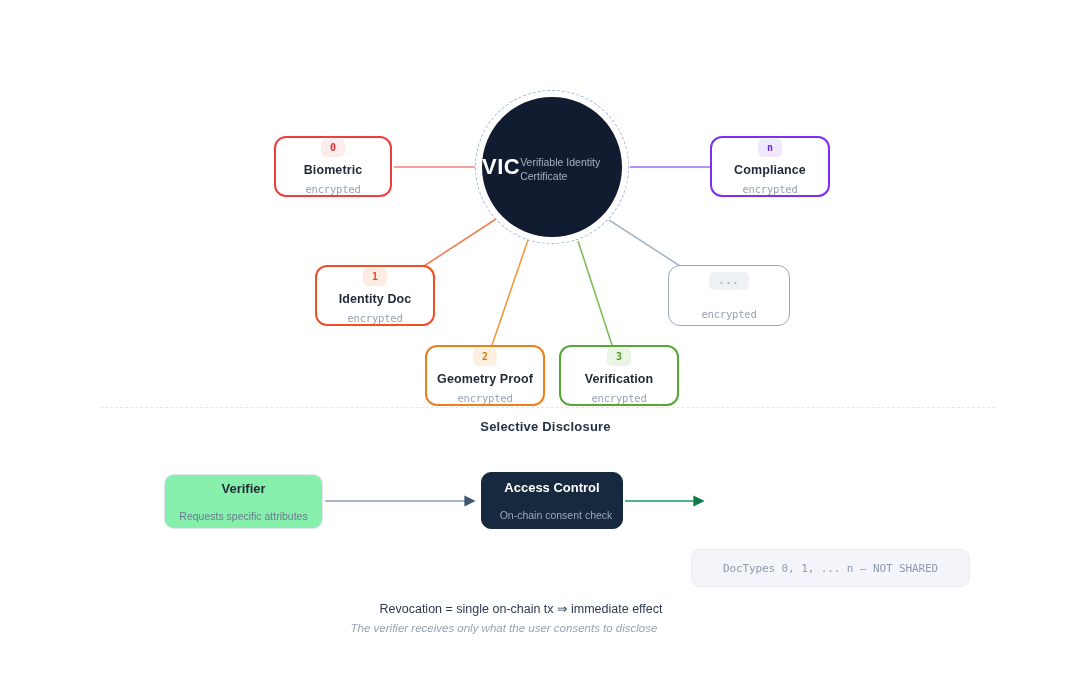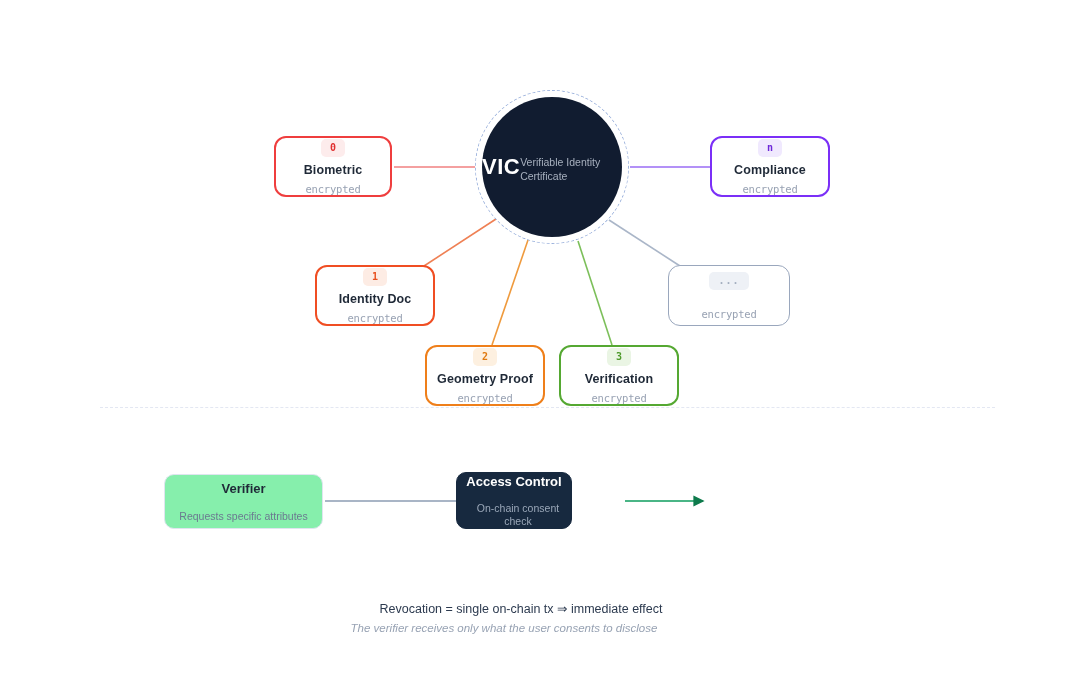--- a/index.html
+++ b/index.html
@@ -142,22 +142,22 @@
   #flow-verifier {
     left: 164px; top: 474px;
     width: 159px; height: 55px;
     background: #86efac;
     border: 1px solid #dfe5ef;
   }
   #flow-verifier .flow-title { color: #1f2937; }
   #flow-verifier .flow-sub   { color: #6b7a90; }
 
   #flow-access {
-    left: 456px; top: 472px;
-    width: 116px; height: 57px;
+    left: 481px; top: 472px;
+    width: 142px; height: 57px;
     background: #17293f;
     border: 1px solid #17293f;
   }
   #flow-access .flow-title { color: #ffffff; }
   #flow-access .flow-sub   { color: #9aa7b8; padding-left: 8px; }
 
   #flow-attribute {
     left: 709px; top: 474px;
     width: 222px; height: 55px;
     background: #ffffff;
@@ -252,20 +252,21 @@
     <span class="node-sub" style="margin-top:12px;">encrypted</span>
   </div>
 
   <div class="node" style="left:710px; top:136px; width:120px; height:61px; border:2px solid #7b2ff7;">
     <span class="badge" style="background:#f0e9fe; color:#6d28d9;">n</span>
     <span class="node-title">Compliance</span>
     <span class="node-sub">encrypted</span>
   </div>
 
   <div id="divider"></div>
+  <div id="section-label">Selective Disclosure</div>
 
   <svg class="layer" id="flow-arrows" viewBox="0 0 1091 686">
     <defs>
       <marker id="head-gray" markerWidth="7" markerHeight="7" refX="6" refY="3.5" orient="auto">
         <polygon points="0 0, 7 3.5, 0 7" fill="#3d5573"></polygon>
       </marker>
       <marker id="head-green" markerWidth="7" markerHeight="7" refX="6" refY="3.5" orient="auto">
         <polygon points="0 0, 7 3.5, 0 7" fill="#0e7a4c"></polygon>
       </marker>
     </defs>
@@ -277,17 +278,18 @@
     <span class="flow-title">Verifier</span>
     <span class="flow-sub">Requests specific attributes</span>
   </div>
 
   <div class="flow" id="flow-access">
     <span class="flow-title">Access Control</span>
     <span class="flow-sub">On-chain consent check</span>
   </div>
 
 
+  <div id="not-shared">DocTypes 0, 1, ... n — NOT SHARED</div>
 
   <div id="footer-main">Revocation = single on-chain tx ⇒ immediate effect</div>
   <div id="footer-note">The verifier receives only what the user consents to disclose</div>
 
 </div>
 
 </body></html>

